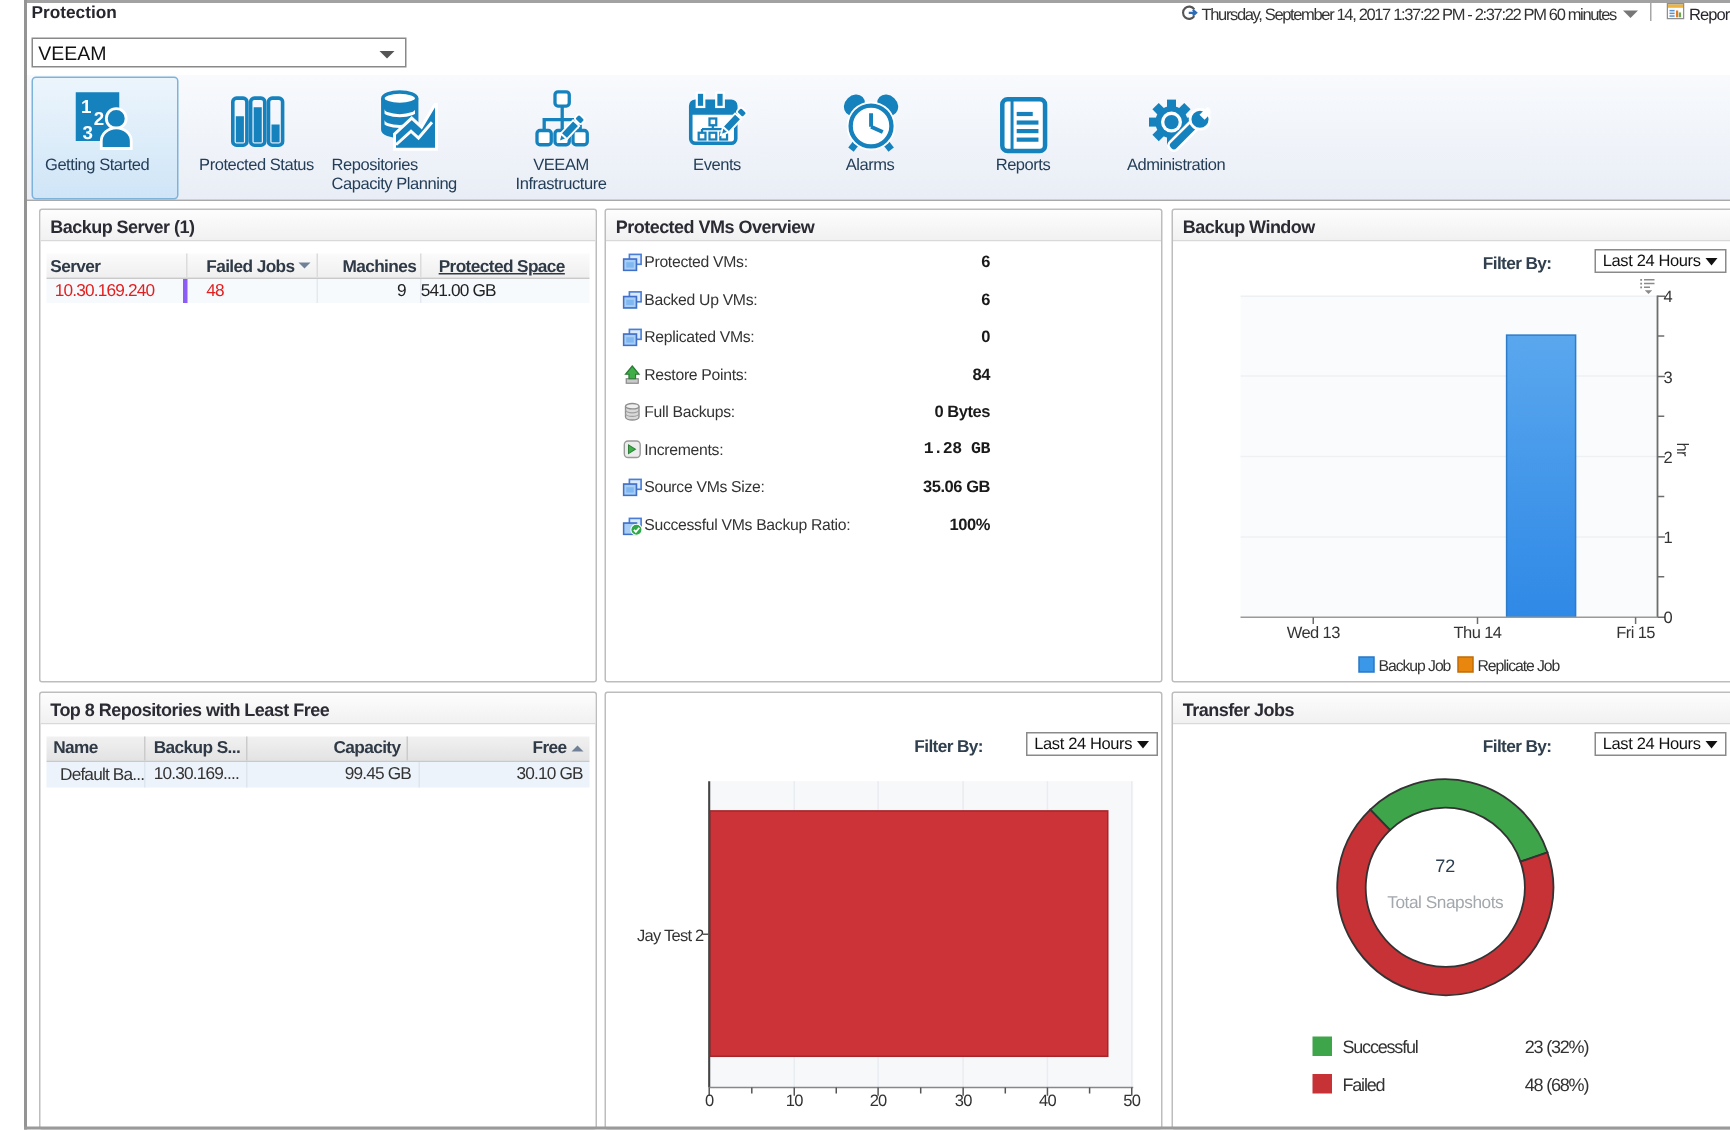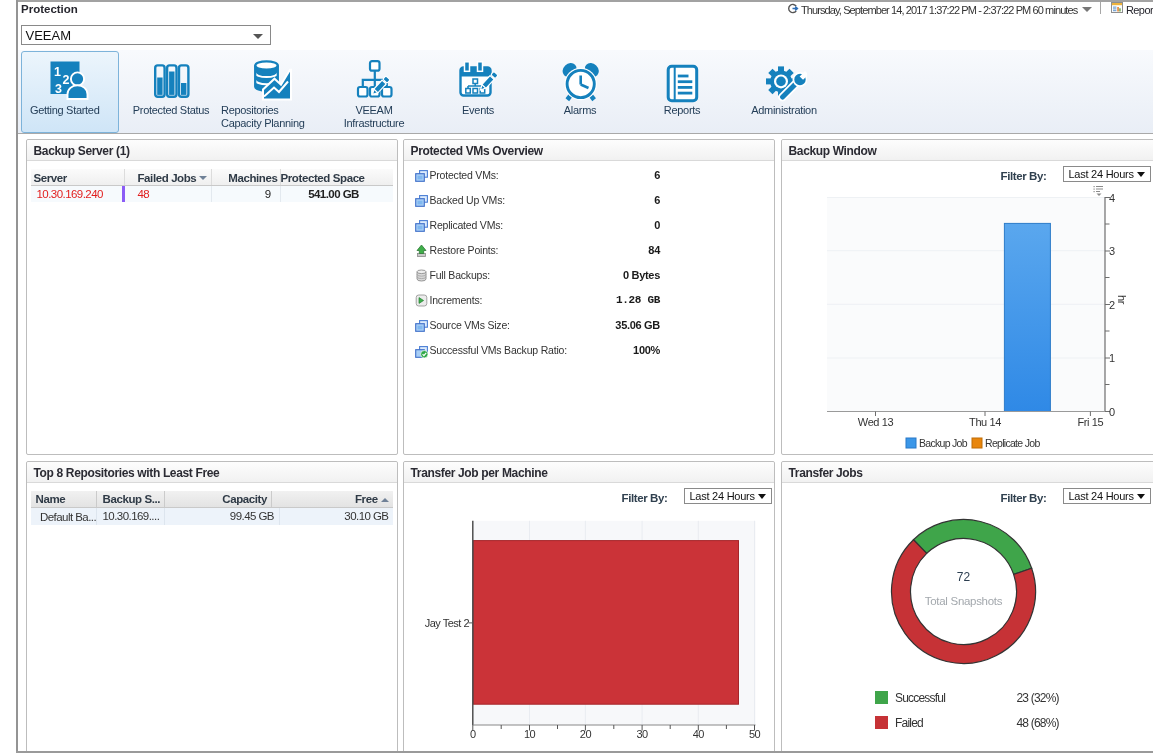--- a/index.html
+++ b/index.html
@@ -5,21 +5,21 @@
 * { margin:0; padding:0; box-sizing:border-box; }
 html,body { width:1153px; height:753px; overflow:hidden; background:#fff;
   font-family:"Liberation Sans", sans-serif; }
 #root { position:absolute; left:0; top:0; width:1153px; height:753px; background:#fff;margin-left:16px; }
 .abs { position:absolute; }
 .panel { position:absolute; background:#fff; border:1px solid #bdbdbd; border-radius:2px; }
 .phead { position:absolute; left:0; top:0; right:0; height:21px;
   background:linear-gradient(#fdfdfd,#f1f1f1); border-bottom:1px solid #d9d9d9;
   border-radius:2px 2px 0 0; }
 .ptitle { position:absolute; left:7px; top:3.5px; font-size:12px; letter-spacing:-0.35px; font-weight:bold; color:#2b2b33; white-space:nowrap; }
-.filterlbl { position:absolute; width:70px; text-align:center; font-size:11.5px; letter-spacing:-0.4px; font-weight:bold; color:#30404f; white-space:nowrap; }
+.filterlbl { position:absolute; width:70px; text-align:left; font-size:11.5px; letter-spacing:-0.4px; font-weight:bold; color:#30404f; white-space:nowrap; }
 .filterbox { position:absolute; width:88px; height:16px; background:#fff; border:1px solid #8a8a8a;
   font-size:11px; letter-spacing:-0.25px; color:#111; line-height:14px; padding-left:5px; white-space:nowrap; }
 .filterbox .arr { position:absolute; right:5px; top:5px; width:0; height:0;
   border-left:4px solid transparent; border-right:4px solid transparent; border-top:5px solid #111; }
 </style>
 </head>
 <body>
 <div id="root">
 
   <div class="abs" style="left:5px;top:3px;font-size:11.5px;font-weight:bold;color:#26262e;">Protection</div>
@@ -169,27 +169,27 @@
   </svg>
 
   <div class="panel" style="left:9.5px;top:139px;width:372px;height:315.5px;">
     <div class="phead">
         <div class="ptitle">Backup Server (1)</div>
       </div>
     <div class="abs" style="left:4px;top:29px;width:362px;height:17px;background:linear-gradient(#fbfbfb,#efefef);border-bottom:1px solid #c9c9c9;font-size:11.5px;letter-spacing:-0.4px;font-weight:bold;color:#2f3a46;white-space:nowrap;">
       <div class="abs" style="left:0;top:0;width:94px;height:16px;border-right:1px solid #dcdcdc;padding:2.5px 0 0 3px;">Server</div>
       <div class="abs" style="left:94px;top:0;width:87px;height:16px;border-right:1px solid #dcdcdc;padding:2.5px 0 0 13px;">Failed Jobs <span style="display:inline-block;width:0;height:0;border-left:4px solid transparent;border-right:4px solid transparent;border-top:4px solid #708197;vertical-align:2px;"></span></div>
       <div class="abs" style="left:181px;top:0;width:69px;height:16px;border-right:1px solid #dcdcdc;padding:2.5px 2px 0 0;text-align:right;">Machines</div>
-      <div class="abs" style="left:250px;top:0;width:112px;height:16px;padding:2.5px 4px 0 0;text-align:left;">Protected Space</div>
+      <div class="abs" style="left:250px;top:0;width:112px;height:16px;padding:2.5px 4px 0 0;text-align:center;text-decoration:underline;">Protected Space</div>
     </div>
     <div class="abs" style="left:4px;top:46px;width:362px;height:16px;background:#f6fafd;font-size:11.5px;letter-spacing:-0.55px;color:#222;white-space:nowrap;">
       <div class="abs" style="left:0;top:0;width:94px;height:16px;border-right:3px solid #8b5cf6;padding:2px 0 0 6px;color:#e21e1e;">10.30.169.240</div>
       <div class="abs" style="left:94px;top:0;width:87px;height:16px;border-right:1px solid #e3e9ef;padding:2px 0 0 13px;color:#e21e1e;">48</div>
       <div class="abs" style="left:181px;top:0;width:69px;height:16px;border-right:1px solid #e3e9ef;padding:2px 9px 0 0;text-align:right;">9</div>
-      <div class="abs" style="left:250px;top:0;width:112px;height:16px;padding:2px 6px 0 0;text-align:center;font-weight:bold;">541.00 GB</div>
+      <div class="abs" style="left:250px;top:0;width:112px;height:16px;padding:2px 6px 0 0;text-align:left;">541.00 GB</div>
     </div>
   </div>
 
   <div class="panel" style="left:386.5px;top:139px;width:372.5px;height:315.5px;">
     <div class="phead">
         <div class="ptitle">Protected VMs Overview</div>
       </div>
     <div class="abs" style="left:11px;top:28.2px;width:13px;height:13px;"><svg width="13" height="13">
           <rect x="4.6" y="1.6" width="7.8" height="6.6" fill="#dcebfc" stroke="#4a7ed6" stroke-width="1.1"></rect>
           <rect x="0.7" y="4.7" width="8.6" height="7.6" fill="#a8cef6" stroke="#3f6fc8" stroke-width="1.1"></rect>
@@ -314,23 +314,20 @@
     </div>
     <div class="abs" style="left:4px;top:46px;width:362px;height:17px;background:#edf3fa;font-size:11.5px;letter-spacing:-0.55px;color:#333;white-space:nowrap;">
       <div class="abs" style="left:0;top:0;width:66px;height:17px;border-right:1px solid #dde5ee;padding:2.5px 0 0 9.5px;">Default Ba...</div>
       <div class="abs" style="left:66px;top:0;width:68px;height:17px;border-right:1px solid #dde5ee;padding:2px 0 0 6px;">10.30.169....</div>
       <div class="abs" style="left:134px;top:0;width:115.5px;height:17px;border-right:1px solid #dde5ee;padding:2px 5px 0 0;text-align:right;">99.45 GB</div>
       <div class="abs" style="left:249.5px;top:0;width:112.5px;height:17px;padding:2px 4px 0 0;text-align:right;">30.10 GB</div>
     </div>
   </div>
 
   <div class="panel" style="left:386.5px;top:461px;width:372.5px;height:292px;">
-    <div class="phead">
-        <div class="ptitle">Transfer Job per Machine</div>
-      </div>
     <div class="filterlbl" style="left:206px;top:29.5px;">Filter By:</div>
     <div class="filterbox" style="left:280px;top:26px;">Last 24 Hours<span class="arr"></span></div>
   </div>
   <svg class="abs" style="left:387px;top:505px;" width="372" height="246" viewBox="0 0 372 246">
     <rect x="69.8" y="15.8" width="282.7" height="204.2" fill="#f7f8fa"></rect>
     <g stroke="#e9ecf1" stroke-width="1">
       <path d="M126.5 15.8 V220 M182.4 15.8 V220 M239.1 15.8 V220 M295.3 15.8 V220 M351.5 15.8 V220"></path>
     </g>
     <rect x="70.3" y="35.6" width="265.2" height="163.6" fill="#cb3338" stroke="#a52529" stroke-width="1"></rect>
     <path d="M69.8 15.8 V220" stroke="#444" stroke-width="1.4"></path>

